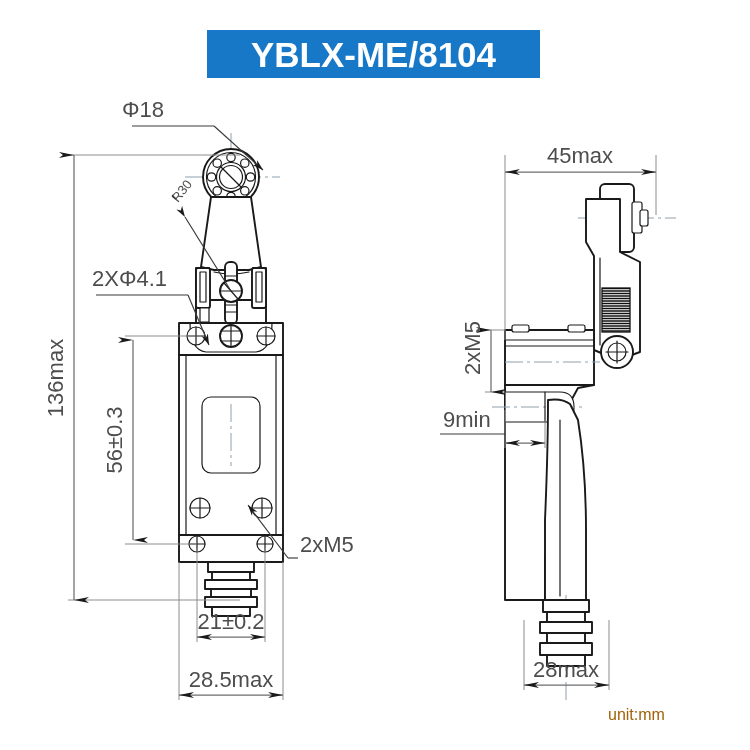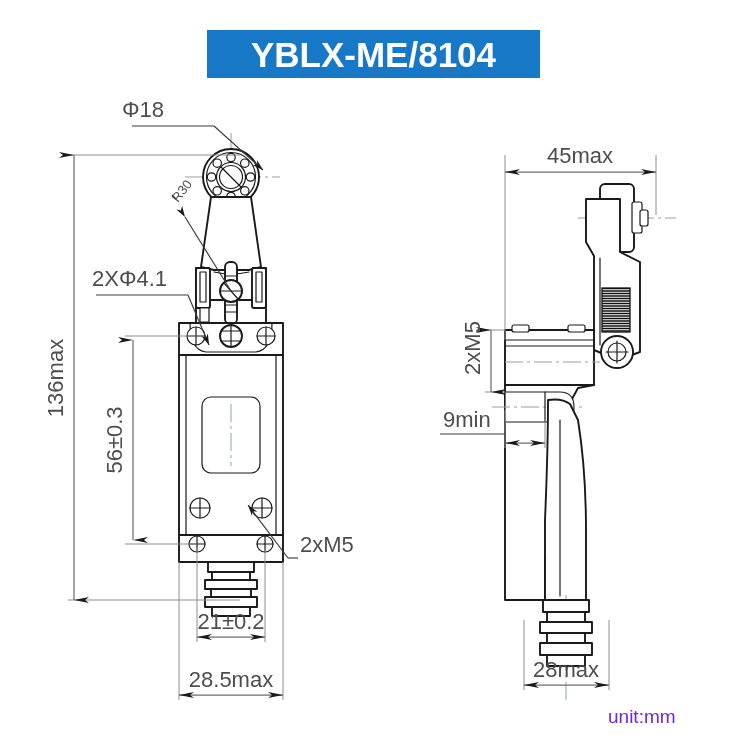--- a/index.html
+++ b/index.html
@@ -49,22 +49,22 @@
     left: 0;
     top: 0;
     width: 750px;
     height: 750px;
     display: block;
   }
   .unit-note {
     position: absolute;
     left: 608px;
     top: 706px;
-    font-size: 19px;
-    color: #6d28d9;
+    font-size: 16px;
+    color: #a16207;
     white-space: nowrap;
     font-family: "Liberation Sans", sans-serif;
   }
   text {
     font-family: "Liberation Sans", sans-serif;
     fill: #4a4a4a;
   }
   .dimtext { font-size: 22px; fill: #4d4d4d; }
   .dimtext-sm { font-size: 13px; fill: #4d4d4d; }
   .outline {

